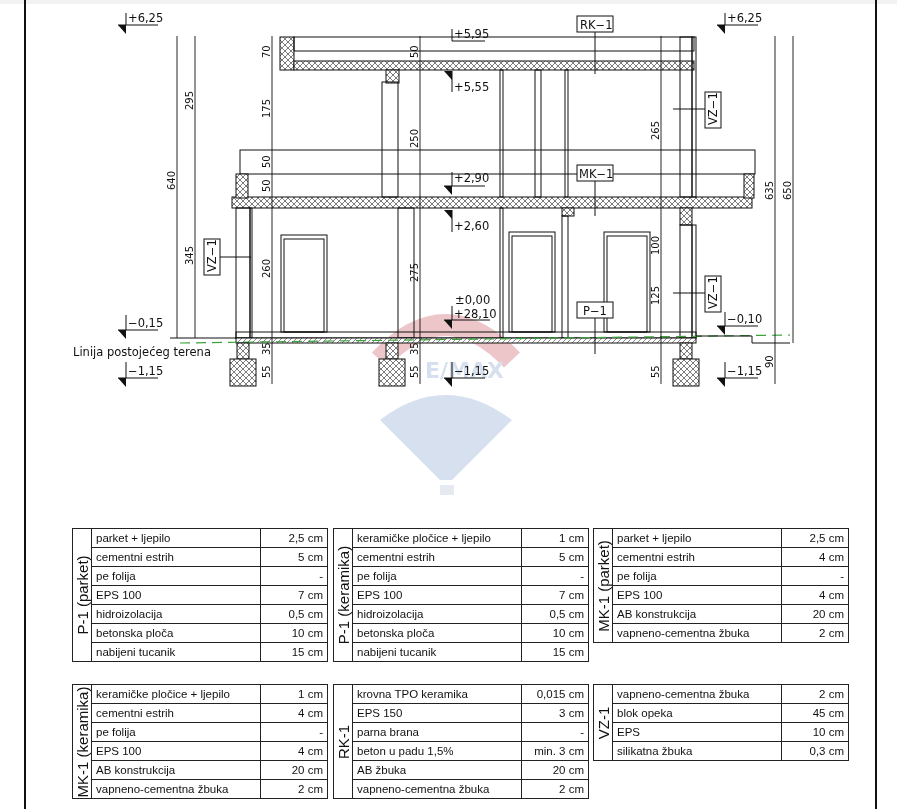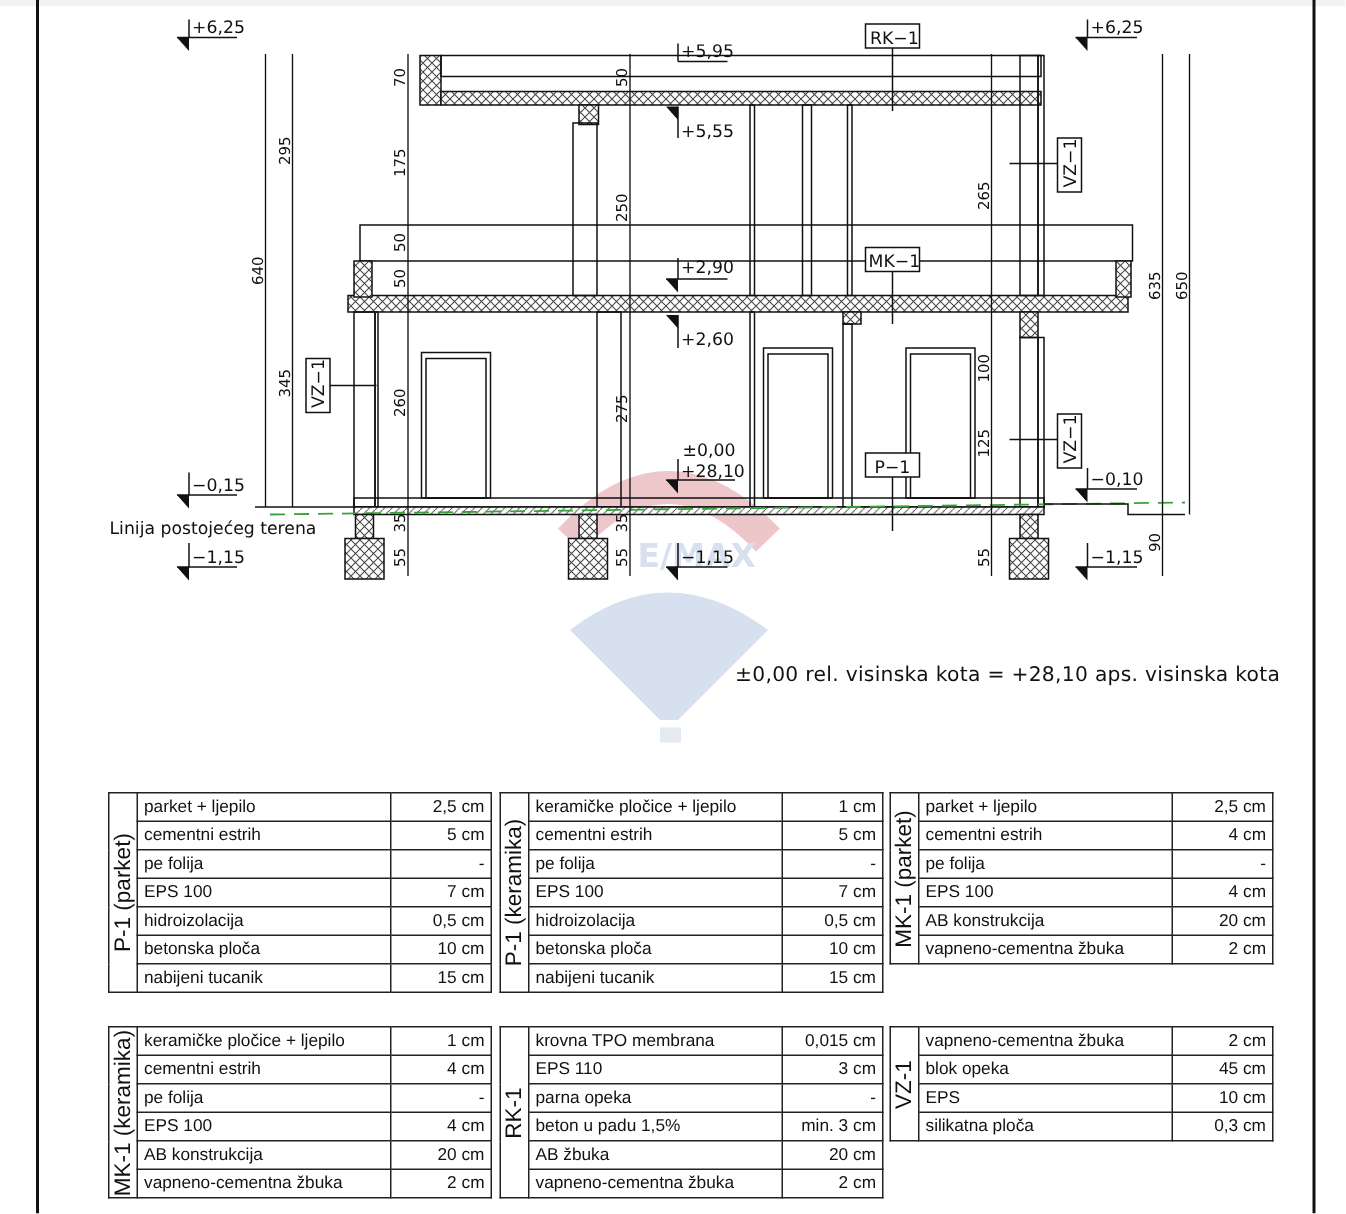--- a/index.html
+++ b/index.html
@@ -241,21 +241,20 @@
       <g>
           <rect x="705" y="276" width="16" height="36" fill="#fff" stroke="#111"></rect>
           <line x1="673" y1="293" x2="705" y2="293" stroke="#111"></line>
           <text transform="translate(717,309) rotate(-90)">VZ−1</text>
         </g>
     </g>
 
     <text x="73" y="356" font-size="11.5">Linija  postojećeg  terena</text>
   </svg>
 
-  <div class="legend-note">±0,00  rel.  visinska  kota  =  +28,10  aps.  visinska  kota</div>
 
   <table class="spec" style="left:72px; top:528px;">
     <tbody>
         <tr>
           <td class="code" rowspan="7">
             <span>P-1 (parket)</span>
           </td>
           <td class="mat">parket + ljepilo</td>
           <td class="thk">2,5 cm</td>
         </tr>
@@ -385,29 +384,29 @@
         </tr>
   </tbody>
     </table>
 
   <table class="spec" style="left:333px; top:684px;">
     <tbody>
         <tr>
           <td class="code" rowspan="6">
             <span>RK-1</span>
           </td>
-          <td class="mat">krovna TPO membrana</td>
+          <td class="mat">krovna TPO keramika</td>
           <td class="thk">0,015 cm</td>
         </tr>
     <tr>
-          <td class="mat">EPS 110</td>
+          <td class="mat">EPS 150</td>
           <td class="thk">3 cm</td>
         </tr>
     <tr>
-          <td class="mat">parna opeka</td>
+          <td class="mat">parna brana</td>
           <td class="thk">-</td>
         </tr>
     <tr>
           <td class="mat">beton u padu 1,5%</td>
           <td class="thk">min. 3 cm</td>
         </tr>
     <tr>
           <td class="mat">AB žbuka</td>
           <td class="thk">20 cm</td>
         </tr>
@@ -429,18 +428,18 @@
         </tr>
     <tr>
           <td class="mat">blok opeka</td>
           <td class="thk">45 cm</td>
         </tr>
     <tr>
           <td class="mat">EPS</td>
           <td class="thk">10 cm</td>
         </tr>
     <tr>
-          <td class="mat">silikatna ploča</td>
+          <td class="mat">silikatna žbuka</td>
           <td class="thk">0,3 cm</td>
         </tr>
   </tbody>
     </table>
 </div>
 
 </body></html>

